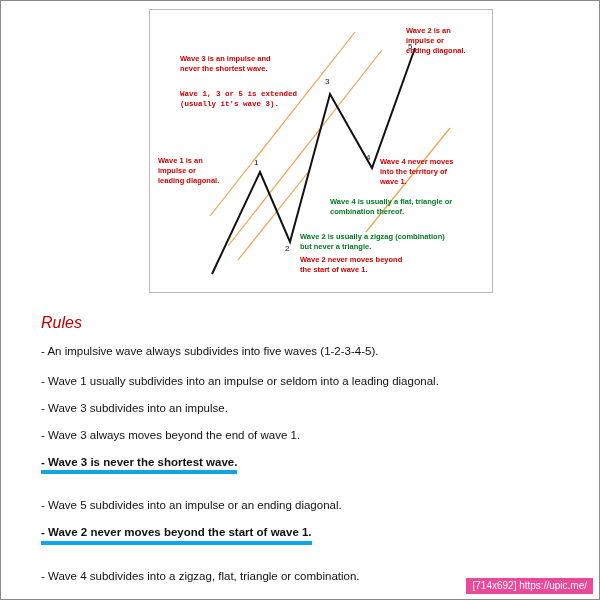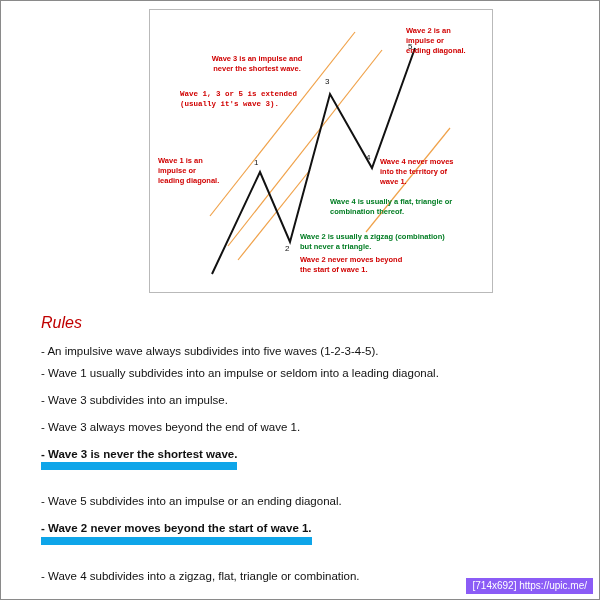--- a/index.html
+++ b/index.html
@@ -68,30 +68,30 @@
   .rule {
     font-size: 11.5px;
     color: #111111;
     line-height: 1.25;
     margin-bottom: 12px;
     white-space: nowrap;
   }
   .rule.bold {
     font-weight: bold;
     display: inline-block;
-    border-bottom: 8px solid #0ea5e9;
+    border-bottom: 4px solid #0ea5e9;
     padding-bottom: 1px;
   }
-  .rule-wrap { margin-bottom: 4px; }
+  .rule-wrap { margin-bottom: 12px; }
 
   .footer {
     position: absolute;
     right: 6px;
     bottom: 5px;
-    background: #8b5cf6;
+    background: #ec4899;
     color: #ffffff;
     font-size: 10px;
     padding: 2px 6px 3px 6px;
     font-family: "Liberation Sans", sans-serif;
   }
 </style>
 </head>
 <body>
 
 <div class="page">
@@ -106,21 +106,21 @@
 
       <polyline points="62,264 110,162 140,232 180,84 222,158 265,38" fill="none" stroke="#111111" stroke-width="2"></polyline>
     </svg>
 
     <span class="wave-num" style="left:104px; top:148px;">1</span>
     <span class="wave-num" style="left:135px; top:234px;">2</span>
     <span class="wave-num" style="left:175px; top:67px;">3</span>
     <span class="wave-num" style="left:216px; top:143px;">4</span>
     <span class="wave-num" style="left:258px; top:32px;">5</span>
 
-    <div class="fig-label red" style="left:42px; top:44px; width:130px;text-align:center;">Wave 3 is an impulse and
+    <div class="fig-label red" style="left:30px; top:44px; width:130px;">Wave 3 is an impulse and
 never the shortest wave.</div>
 
     <div class="fig-label red" style="left:30px; top:80px; width:130px;font-family:Liberation Mono, monospace;">Wave 1, 3 or 5 is extended
 (usually it's wave 3).</div>
 
     <div class="fig-label red" style="left:8px; top:146px; width:90px;">Wave 1 is an
 impulse or
 leading diagonal.</div>
 
     <div class="fig-label red" style="left:256px; top:16px; width:80px;">Wave 2 is an

